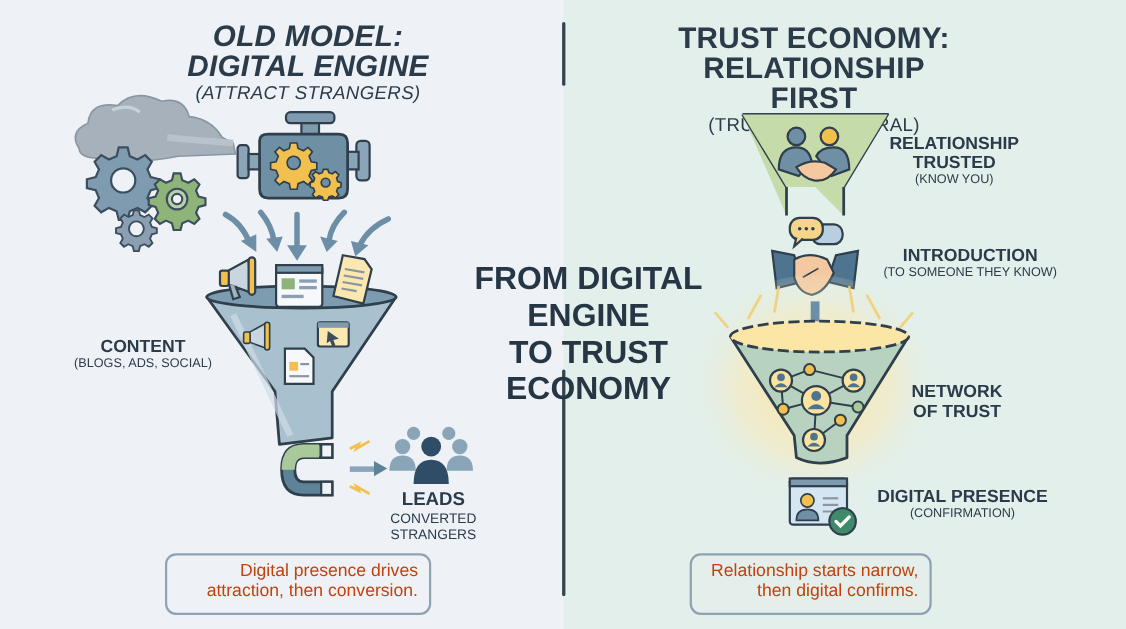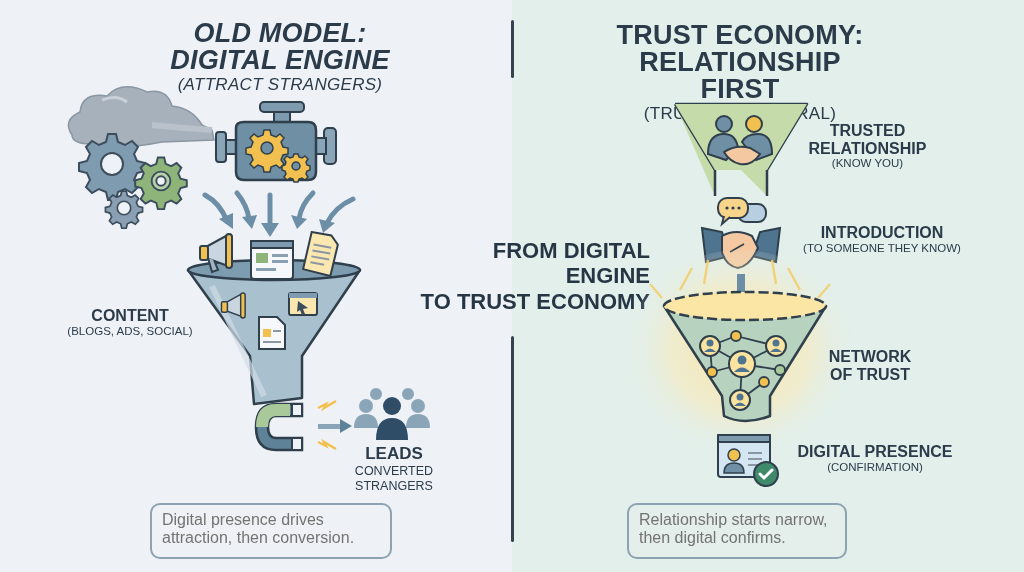--- a/index.html
+++ b/index.html
@@ -10,27 +10,27 @@
   .divider { position: absolute; left: 511px; width: 3px; background: #34444f; border-radius: 2px; }
   .divider.top { top: 20px; height: 58px; }
   .divider.bottom { top: 336px; height: 206px; }
 
   .title { position: absolute; text-align: center; font-weight: 700; color: #2b3b4a; line-height: 1.0; }
   .title .h { font-size: 27px; letter-spacing: 0.2px; display: block; }
   .title .sub { font-size: 17px; font-weight: 400; display: block; margin-top: 2px; letter-spacing: 0.3px; }
 
   .shift { position: absolute; left: 420px; top: 238px; width: 230px; text-align: center; font-weight: 700; color: #263645; }
   .shift .l1 { font-size: 26px; display: block; line-height: 1.1; }
-  .shift .l2 { font-size: 22px; display: block; line-height: 1.15; text-align: right; }
+  .shift .l2 { font-size: 29px; display: block; line-height: 1.15; }
 
   .label { position: absolute; text-align: center; color: #2b3b4a; }
   .label .h { font-weight: 700; font-size: 16px; display: block; line-height: 1.1; }
   .label .s { font-weight: 400; font-size: 11.5px; display: block; line-height: 1.2; }
 
-  .caption { position: absolute; border: 2px solid #8ea3b2; border-radius: 10px; text-align: left; font-size: 16px; line-height: 1.15; color: #737373; padding: 6px 10px; }
+  .caption { position: absolute; border: 2px solid #8ea3b2; border-radius: 10px; text-align: right; font-size: 16px; line-height: 1.15; color: #c2410c; padding: 6px 10px; }
   .caption.left { left: 150px; top: 503px; width: 242px; height: 56px; background: #eef2f7; }
   .caption.right { left: 627px; top: 503px; width: 220px; height: 56px; background: #e4efeb; }
 
   svg { position: absolute; overflow: visible; }
 </style>
 </head>
 <body>
 
 <div class="bg-left"></div>
 <div class="bg-right"></div>
@@ -302,22 +302,22 @@
   <line x1="32" y1="20" x2="46" y2="20" stroke="#8a96a2" stroke-width="2"></line>
   <line x1="32" y1="26" x2="46" y2="26" stroke="#8a96a2" stroke-width="2"></line>
   <line x1="32" y1="32" x2="42" y2="32" stroke="#8a96a2" stroke-width="2"></line>
 </svg>
 <svg style="left:752px; top:460px;" width="28" height="28" viewBox="0 0 28 28">
   <circle cx="14" cy="14" r="12" fill="#3f8a6a" stroke="#2f3f4c" stroke-width="2"></circle>
   <path d="M8 14 L12 18 L20 10" stroke="#ffffff" stroke-width="3" fill="none" stroke-linecap="round"></path>
 </svg>
 
 <div class="label" style="left:800px; top:122px; width:135px;">
+  <span class="h">RELATIONSHIP</span>
   <span class="h">TRUSTED</span>
-  <span class="h">RELATIONSHIP</span>
   <span class="s">(KNOW YOU)</span>
 </div>
 <div class="label" style="left:782px; top:224px; width:200px;">
   <span class="h">INTRODUCTION</span>
   <span class="s">(TO SOMEONE THEY KNOW)</span>
 </div>
 <div class="label" style="left:820px; top:348px; width:100px;">
   <span class="h">NETWORK</span>
   <span class="h">OF TRUST</span>
 </div>

